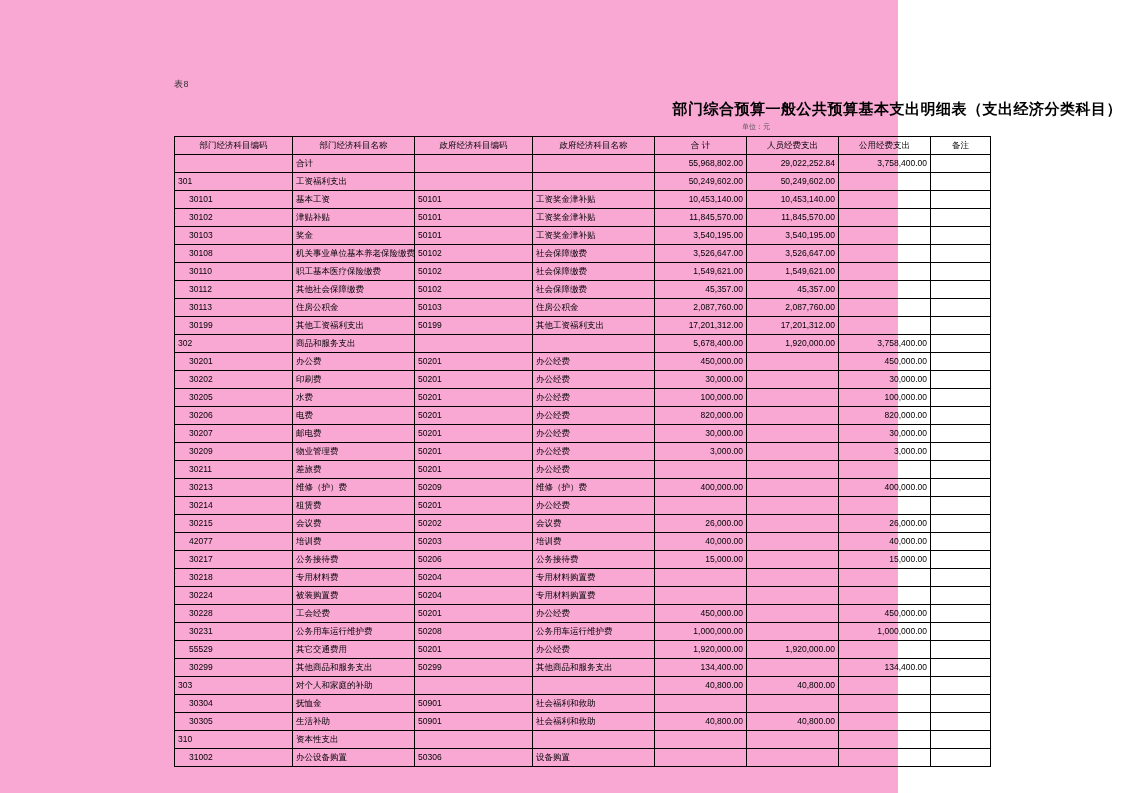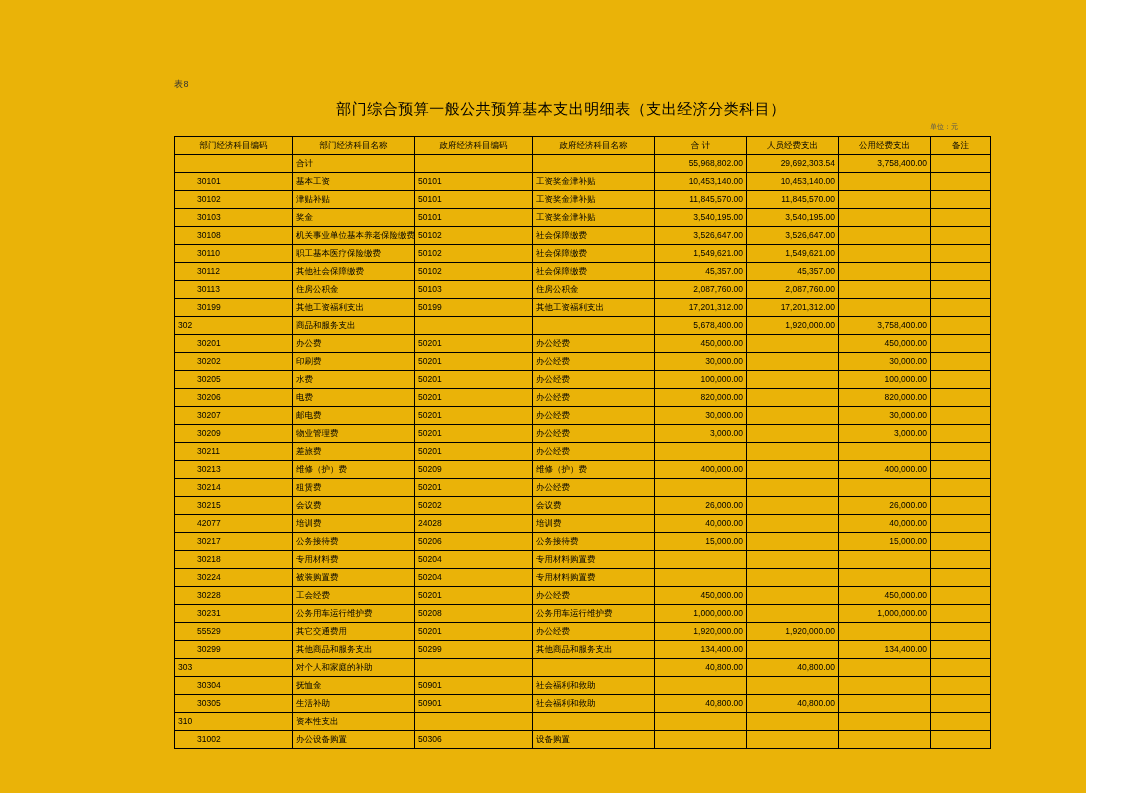--- a/index.html
+++ b/index.html
@@ -11,40 +11,40 @@
     width: 1122px;
     height: 793px;
     font-family: "Liberation Sans", sans-serif;
     color: #000000;
     position: relative;
     overflow: hidden;
   }
   .page {
     position: absolute;
     left: 0; top: 0;
-    width: 1086px;
+    width: 898px;
     height: 793px;
-    background: #eab308;
+    background: #f9a8d4;
   }
   .table-number {
     position: absolute;
     left: 174px;
     top: 78px;
     font-size: 9px;
     color: #333;
     letter-spacing: 0.5px;
   }
   .doc-title {
     position: absolute;
     left: 0;
     top: 100px;
     width: 1122px;
-    text-align: center;
+    text-align: right;
     font-size: 15px;
-    font-weight: normal;
+    font-weight: bold;
     letter-spacing: 0.5px;
   }
   .unit-label {
     position: absolute;
     right: 128px;
     top: 122px;
     font-size: 7px;
     color: #555;
   }
   table.budget {
@@ -65,21 +65,21 @@
     line-height: 1.05;
     overflow: hidden;
     white-space: nowrap;
   }
   table.budget th {
     text-align: center;
     font-weight: normal;
     font-size: 8.5px;
   }
   td.c-code { text-align: left; }
-  td.c-code.indent { padding-left: 22px; }
+  td.c-code.indent { padding-left: 14px; }
   td.c-name { text-align: left; }
   td.c-num { text-align: right; padding-right: 5px; }
   td.c-blank { }
   .col1 { width: 118px; }
   .col2 { width: 122px; }
   .col3 { width: 118px; }
   .col4 { width: 122px; }
   .col5 { width: 92px; }
   .col6 { width: 92px; }
   .col7 { width: 92px; }
@@ -119,22 +119,32 @@
         <th>备注</th>
       </tr>
     </thead>
     <tbody>
         <tr>
           <td class="c-code"></td>
           <td class="c-name">合计</td>
           <td class="c-code"></td>
           <td class="c-name"></td>
           <td class="c-num">55,968,802.00</td>
-          <td class="c-num">29,692,303.54</td>
+          <td class="c-num">29,022,252.84</td>
           <td class="c-num">3,758,400.00</td>
+          <td class="c-blank"></td>
+        </tr>
+        <tr>
+          <td class="c-code">301</td>
+          <td class="c-name">工资福利支出</td>
+          <td class="c-code"></td>
+          <td class="c-name"></td>
+          <td class="c-num">50,249,602.00</td>
+          <td class="c-num">50,249,602.00</td>
+          <td class="c-num"></td>
           <td class="c-blank"></td>
         </tr>
         <tr>
           <td class="c-code indent">30101</td>
           <td class="c-name">基本工资</td>
           <td class="c-code">50101</td>
           <td class="c-name">工资奖金津补贴</td>
           <td class="c-num">10,453,140.00</td>
           <td class="c-num">10,453,140.00</td>
           <td class="c-num"></td>
@@ -316,21 +326,21 @@
           <td class="c-code">50202</td>
           <td class="c-name">会议费</td>
           <td class="c-num">26,000.00</td>
           <td class="c-num"></td>
           <td class="c-num">26,000.00</td>
           <td class="c-blank"></td>
         </tr>
         <tr>
           <td class="c-code indent">42077</td>
           <td class="c-name">培训费</td>
-          <td class="c-code">24028</td>
+          <td class="c-code">50203</td>
           <td class="c-name">培训费</td>
           <td class="c-num">40,000.00</td>
           <td class="c-num"></td>
           <td class="c-num">40,000.00</td>
           <td class="c-blank"></td>
         </tr>
         <tr>
           <td class="c-code indent">30217</td>
           <td class="c-name">公务接待费</td>
           <td class="c-code">50206</td>

